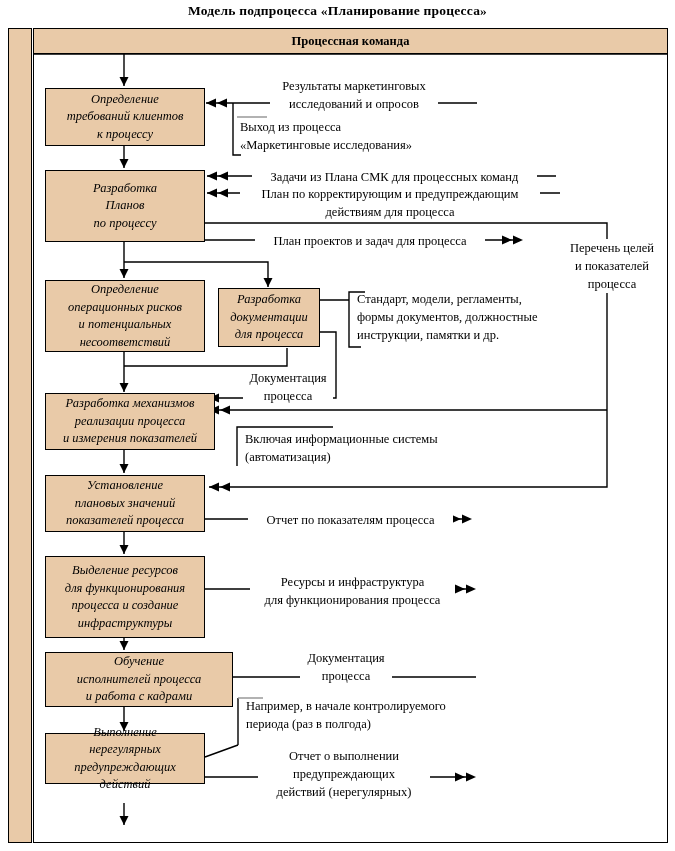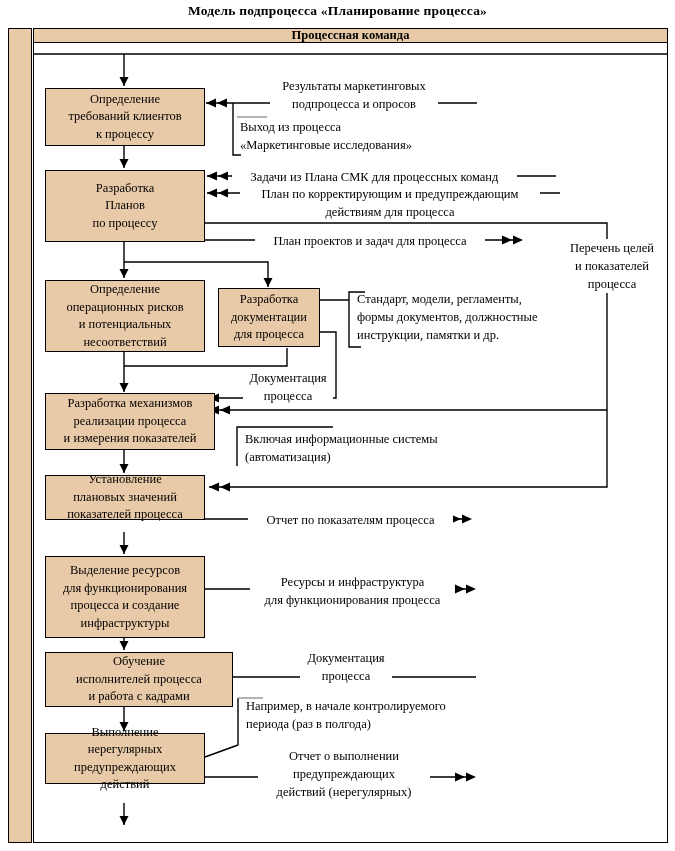--- a/index.html
+++ b/index.html
@@ -15,30 +15,30 @@
   }
   #lane-strip{
     left:8px;top:28px;width:24px;height:815px;
     background:var(--tan);border:1.5px solid #000;box-sizing:border-box;
   }
   #container{
     left:33px;top:28px;width:635px;height:815px;
     border:1.5px solid #000;box-sizing:border-box;background:#fff;
   }
   #lane-header{
-    left:33px;top:28px;width:635px;height:15px;box-sizing:border-box;
+    left:33px;top:28px;width:635px;height:26px;box-sizing:border-box;
     background:var(--tan);border:1.5px solid #000;
     display:flex;align-items:center;justify-content:center;
     font-size:12.5px;font-weight:bold;
   }
   svg.overlay{left:0;top:0;z-index:2;pointer-events:none;}
   .pbox{
     background:var(--tan);border:1.4px solid #000;box-sizing:border-box;
     display:flex;align-items:center;justify-content:center;text-align:center;
-    font-size:12.5px;line-height:17.5px;white-space:pre-line;z-index:3;
+    font-size:12.5px;line-height:17.5px;white-space:pre-line;z-index:3;font-style:italic;
   }
   .lbl{
     font-size:12.5px;line-height:18px;white-space:pre-line;z-index:4;
   }
   .ctr{text-align:center;}
   .mask{background:#fff;}
   :root{--tan:#e9caa8;}
 </style>
 </head>
 <body>
@@ -125,40 +125,40 @@
 <div class="abs pbox" style="left:45px;top:280px;width:160px;height:72px">Определение
 операционных рисков
 и потенциальных
 несоответствий</div>
 <div class="abs pbox" style="left:218px;top:288px;width:102px;height:59px">Разработка
 документации
 для процесса</div>
 <div class="abs pbox" style="left:45px;top:393px;width:170px;height:57px">Разработка механизмов
 реализации процесса
 и измерения показателей</div>
-<div class="abs pbox" style="left:45px;top:475px;width:160px;height:45px">Установление
+<div class="abs pbox" style="left:45px;top:475px;width:160px;height:57px">Установление
 плановых значений
 показателей процесса</div>
 <div class="abs pbox" style="left:45px;top:556px;width:160px;height:82px">Выделение ресурсов
 для функционирования
 процесса и создание
 инфраструктуры</div>
 <div class="abs pbox" style="left:45px;top:652px;width:188px;height:55px">Обучение
 исполнителей процесса
 и работа с кадрами</div>
 <div class="abs pbox" style="left:45px;top:733px;width:160px;height:51px">Выполнение
 нерегулярных
 предупреждающих
 действий</div>
 
 <div class="abs lbl ctr mask" style="left:270px;top:77px;width:168px">Результаты маркетинговых
-подпроцесса и опросов</div>
+исследований и опросов</div>
 <div class="abs lbl" style="left:240px;top:118px;width:225px">Выход из процесса
 «Маркетинговые исследования»</div>
-<div class="abs lbl ctr mask" style="left:232px;top:168px;width:285px">Задачи из Плана СМК для процессных команд</div>
+<div class="abs lbl ctr mask" style="left:252px;top:168px;width:285px">Задачи из Плана СМК для процессных команд</div>
 <div class="abs lbl ctr mask" style="left:240px;top:185px;width:300px">План по корректирующим и предупреждающим
 действиям для процесса</div>
 <div class="abs lbl ctr mask" style="left:255px;top:232px;width:230px">План проектов и задач для процесса</div>
 <div class="abs lbl ctr mask" style="left:558px;top:239px;width:108px">Перечень целей
 и показателей
 процесса</div>
 <div class="abs lbl" style="left:357px;top:290px;width:235px">Стандарт, модели, регламенты,
 формы документов, должностные
 инструкции, памятки и др.</div>
 <div class="abs lbl ctr mask" style="left:243px;top:369px;width:90px">Документация

